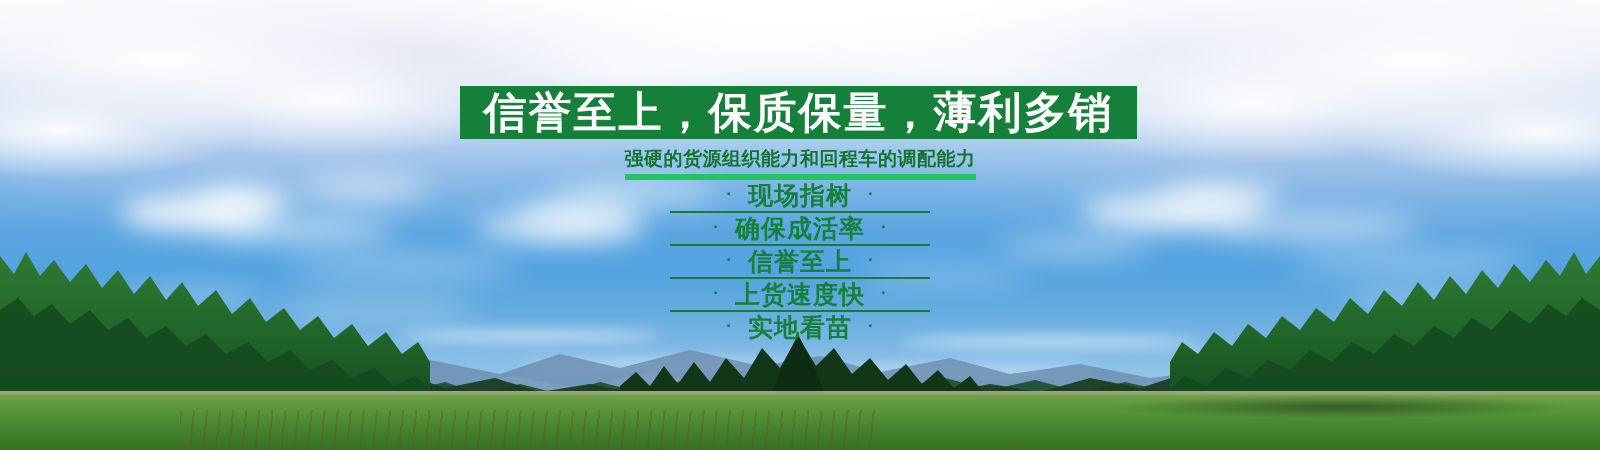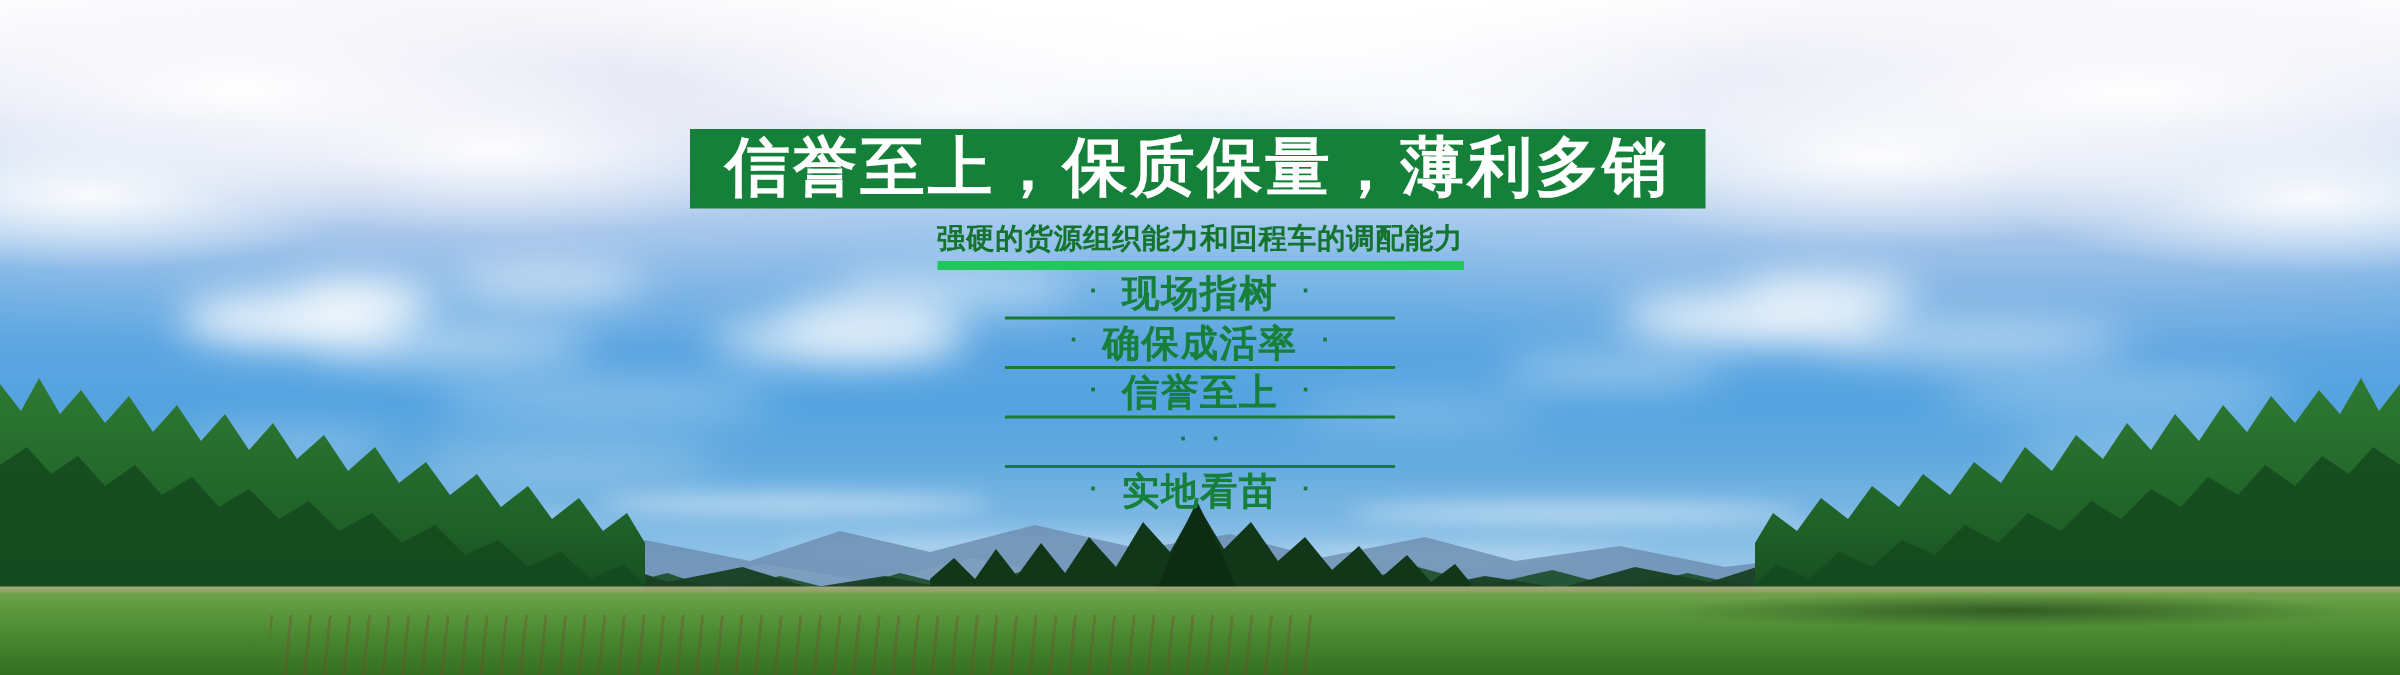--- a/index.html
+++ b/index.html
@@ -305,20 +305,21 @@
       </div>
 
       <div class="point-row ruled">
         <span class="point-dot">·</span>
         <span class="point-label">信誉至上</span>
         <span class="point-dot">·</span>
       </div>
 
       <div class="point-row ruled">
         <span class="point-dot">·</span>
+        <span class="point-label">上货速度快</span>
         <span class="point-dot">·</span>
       </div>
 
       <div class="point-row">
         <span class="point-dot">·</span>
         <span class="point-label">实地看苗</span>
         <span class="point-dot">·</span>
       </div>
 
     </div>

